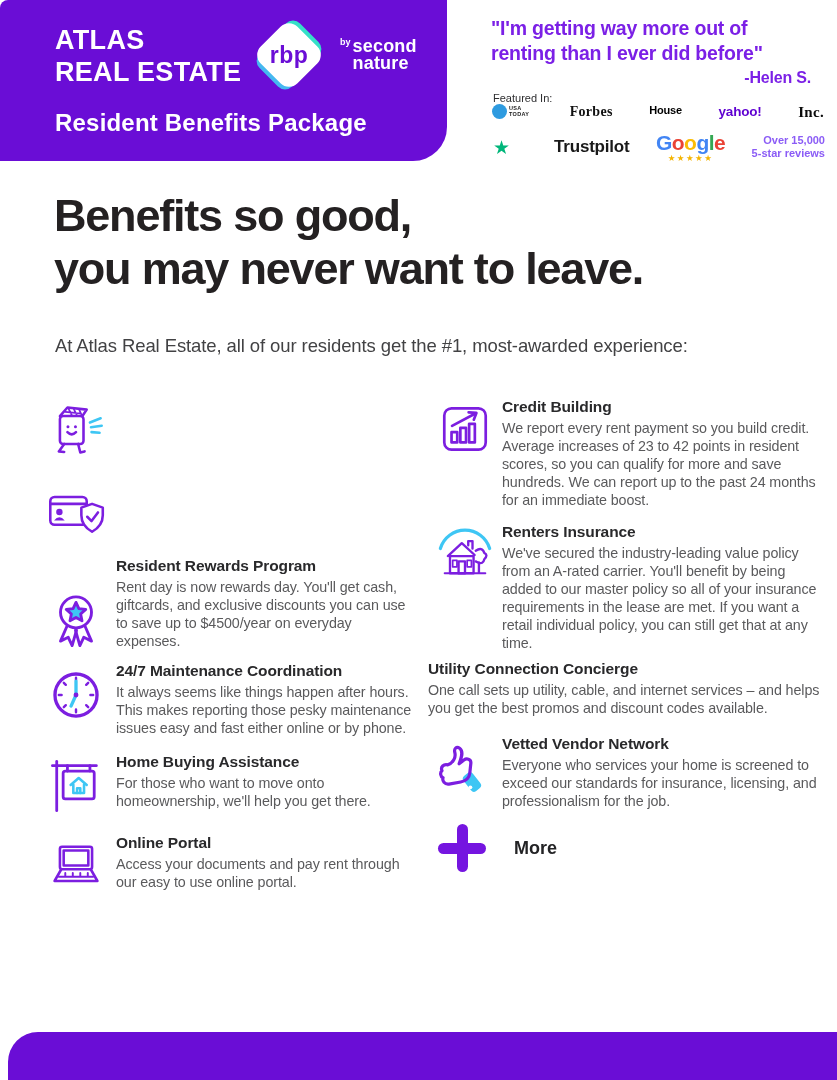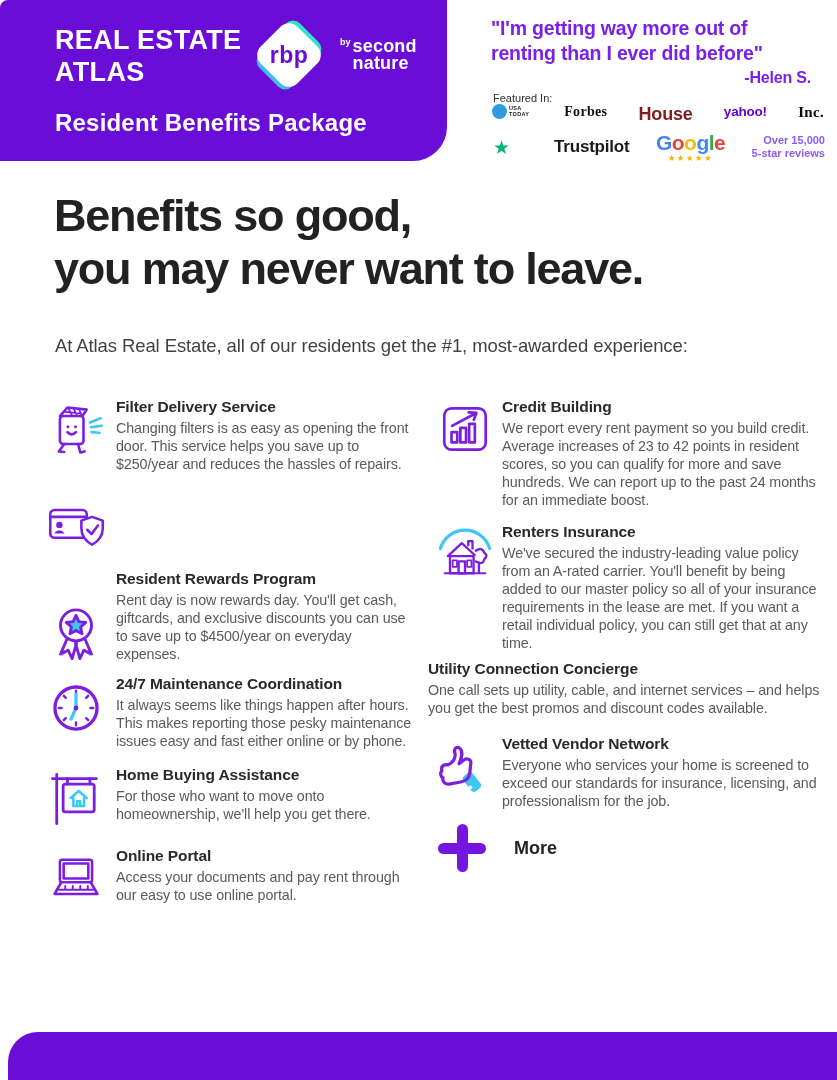--- a/index.html
+++ b/index.html
@@ -45,21 +45,21 @@
   .featured-label { position:absolute; left:493px; top:92px; font-size:11px;
     color:#2E2E30; }
   .logo-row { position:absolute; left:492px; top:104px; width:332px;
     display:flex; justify-content:space-between; align-items:flex-start; }
   .lg-usatoday { display:flex; align-items:center; gap:2px; }
   .lg-usatoday .circle { width:15px; height:15px; border-radius:50%; background:#2E9BE0; }
   .lg-usatoday .txt { width:24px; font-size:5.5px; font-weight:800; color:#1A1A1A;
     line-height:1.05; letter-spacing:.3px; }
   .lg-forbes { font-family:"Liberation Serif", serif; font-size:14px; font-weight:700;
     color:#111; letter-spacing:.3px; }
-  .lg-house { color:#7f1d1d; font-size:18px; font-weight:800; letter-spacing:-.2px; }
+  .lg-house { color:#000000; font-size:11px; font-weight:800; letter-spacing:-.2px; }
   .lg-yahoo { color:#5F01D1; font-size:13.5px; font-weight:800; letter-spacing:-.2px; }
   .lg-inc { font-family:"Liberation Serif", serif; font-size:15px; font-weight:900;
     color:#0B0B0B; letter-spacing:.3px; }
 
   .review-row { position:absolute; left:493px; top:132px; width:332px;
     display:flex; align-items:center; justify-content:space-between; }
   .trustpilot { display:flex; align-items:center; gap:4px; }
   .tp-star { color:#00B67A; font-size:19px; line-height:1; }
   .tp-text { font-size:17px; font-weight:700; color:#191919; letter-spacing:-.2px;margin-left:40px; }
   .google { text-align:center; line-height:1; }
@@ -104,22 +104,22 @@
   .bottom-bar { position:absolute; left:8px; right:-34px; top:1032px; height:60px;
     background:#6A0DD6; border-radius:30px 30px 0 0; }
 
   svg { display:block; }
 </style>
 </head>
 <body>
 
 <div class="header">
   <div class="brand">
+    <div>ATLAS</div>
     <div>REAL ESTATE</div>
-    <div>ATLAS</div>
   </div>
 
   <div class="rbp-badge">
     <div class="diamond d-teal"></div>
     <div class="diamond d-blue"></div>
     <div class="d-white"></div>
     <div class="rbp-text">rbp</div>
   </div>
 
   <div class="byline">
@@ -177,24 +177,20 @@
         <path d="M41 21 L51 17 M42 25.5 L52 24 M42.5 30 L50 30.5" stroke="#3EC6F4"></path>
         <path d="M13 15 L20 7 L38 9 L34 15"></path>
         <path d="M21 8 l3 6 M26 8.5 l3 6 M31 9 l2.5 5.5 M18 11 l14 1.5" stroke-width="1.6"></path>
         <rect x="13" y="15" width="22" height="26" rx="3"></rect>
         <circle cx="20.5" cy="25" r="1.4" fill="#7C1EE0" stroke="none"></circle>
         <circle cx="27.5" cy="25" r="1.4" fill="#7C1EE0" stroke="none"></circle>
         <path d="M20 30 Q24 34 28 30"></path>
         <path d="M17 41 L12 48 M12 48 l5 .5 M30 41 L32 49 M32 49 l4 -1"></path>
       </svg>
     </div>
-    <div class="b-text">
-      <div class="b-title">Filter Delivery Service</div>
-      <div class="b-body">Changing filters is as easy as opening the front door. This service helps you save up to $250/year and reduces the hassles of repairs.</div>
-    </div>
   </div>
 
   <div class="benefit mb-l2">
     <div class="icon-wrap">
       <svg width="60" height="60" viewBox="0 0 56 56" fill="none" stroke="#7C1EE0" stroke-width="2.4" stroke-linecap="round" stroke-linejoin="round">
         <rect x="4" y="13" width="34" height="26" rx="4"></rect>
         <path d="M4 19.5 H38"></path>
         <circle cx="12.5" cy="27" r="3" fill="#7C1EE0" stroke="none"></circle>
         <path d="M7.5 35 q5 -6 10 0" fill="#7C1EE0" stroke="none"></path>
         <path d="M33 23 L43 19.5 L53 23 V30 C53 37.5 49 42 43 45.5 C37 42 33 37.5 33 30 Z" fill="#ffffff"></path>

